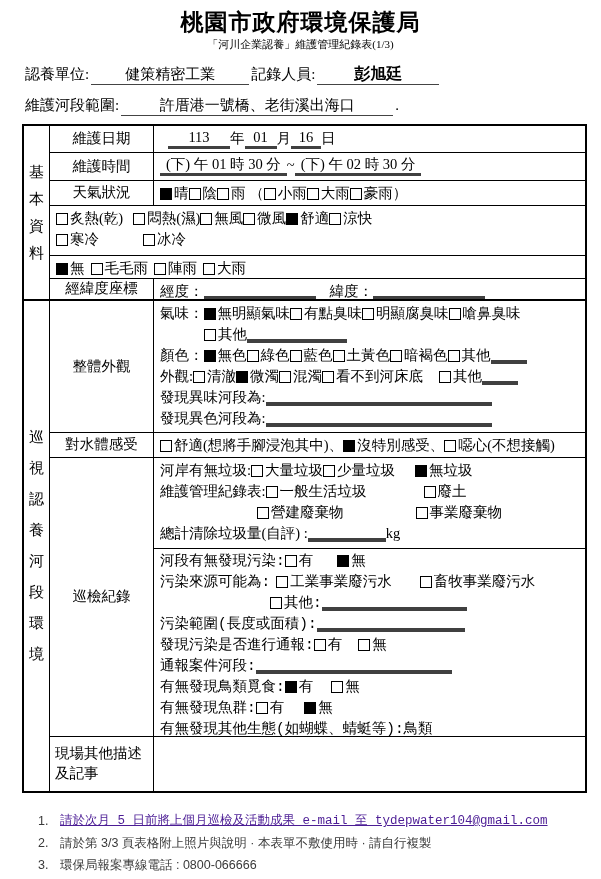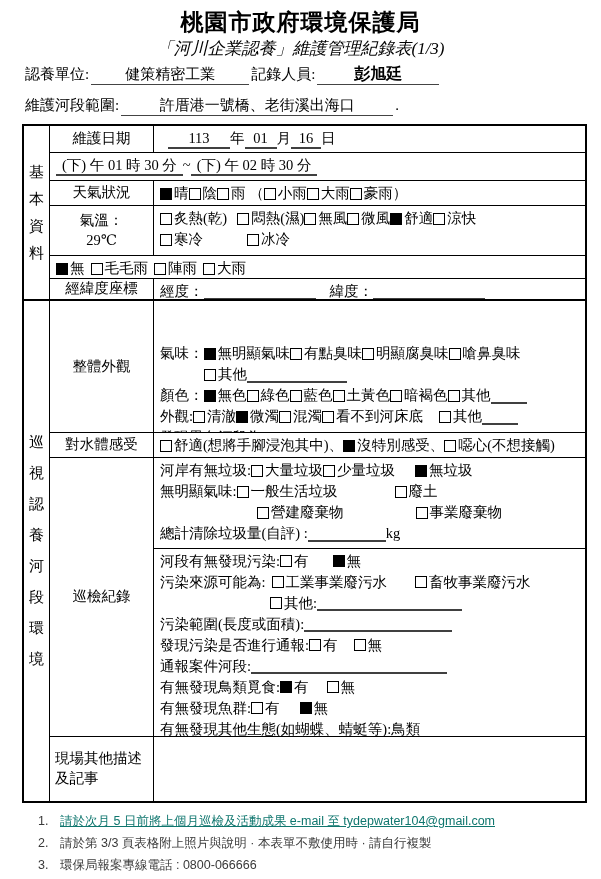--- a/index.html
+++ b/index.html
@@ -2,21 +2,21 @@
 <html><head>
 <meta charset="utf-8">
 <style>
   * { box-sizing: border-box; margin: 0; padding: 0; }
   html,body { width: 601px; height: 879px; background: #ffffff; color: #000;
     font-family: "Liberation Serif", "DejaVu Serif", serif; overflow: hidden; }
   .abs { position: absolute; }
 
   .page-title { left: 0; top: 7px; width: 601px; text-align: center;
     font-size: 23px; font-weight: bold; letter-spacing: 1px; }
-  .page-subtitle { left: 0; top: 37px; width: 601px; text-align: center; font-size: 17px; font-style: italic; }
+  .page-subtitle { left: 0; top: 37px; width: 601px; text-align: center; font-size: 11px; }
 
   .hline { left: 25px; font-size: 15px; white-space: nowrap; }
   .hline .t { display: inline-block; vertical-align: bottom; line-height: 21px; }
   .hline .fill { margin: 0 2px; }
 
   .fill { display: inline-block; border-bottom: 1px solid #444; text-align: center;
     min-height: 18px; padding: 0 6px; vertical-align: bottom; line-height: 20px; }
   .fill.boldfill { font-family: "Liberation Sans", "DejaVu Sans", sans-serif;
     font-weight: bold; font-size: 16px; }
 
@@ -32,32 +32,32 @@
     align-items: center; justify-content: center; font-size: 15px; line-height: 1; }
   .gbody { flex: 1; display: flex; flex-direction: column; }
   .row { display: flex; width: 100%; }
   .row + .row { border-top: 1px solid #000; }
   .rlabel { width: 104px; border-right: 1px solid #000; display: flex; flex-direction: column;
     align-items: center; justify-content: center; font-size: 14.5px; text-align: center;
     line-height: 1.35; padding: 0 5px; flex: none; }
   .rlabel.left { align-items: flex-start; text-align: left; }
   .rcontent { flex: 1; display: flex; flex-direction: column; overflow: hidden; }
   .block { padding: 2px 2px 0 6px; overflow: hidden; }
-  .block + .block { border-top: 1px solid #000; }
+  .block + .block { border-top: 1px solid #000; font-family: Liberation Mono, monospace; }
   .cline { height: 21px; line-height: 21px; white-space: nowrap; font-size: 14.5px;
     display: flex; align-items: center; overflow: hidden; }
   .cline .t { line-height: 21px; }
-  .cline .fill { border-bottom: 2px solid #404040; line-height: 18px; min-height: 16px; }
+  .cline .fill { border-bottom: 4px solid #404040; line-height: 18px; min-height: 16px; }
 
   #footnotes { left: 38px; top: 813px; width: 545px;
     font-family: "Liberation Sans", "DejaVu Sans", sans-serif;
     font-size: 12.5px; color: #3a3a3a; }
   .fnote { display: flex; margin-bottom: 6px; line-height: 16px; }
   .fnum { width: 22px; flex: none; }
-  .ftext.link { color: #0f766e; text-decoration: underline; }
+  .ftext.link { color: #4c1d95; text-decoration: underline; font-family: Liberation Mono, monospace; }
 </style>
 </head>
 <body>
 
 <div class="abs page-title">桃園市政府環境保護局</div>
 <div class="abs page-subtitle">「河川企業認養」維護管理紀錄表(1/3)</div>
 
 <div class="abs hline" style="top:64px;text-decoration:underline;" id="hline1"><span class="t">認養單位:</span><span class="fill" style="min-width: 158px;">健策精密工業</span><span class="t"> 記錄人員:</span><span class="fill boldfill" style="min-width: 122px;">彭旭廷</span></div>
 <div class="abs hline" style="top:95px;" id="hline2"><span class="t">維護河段範圍:</span><span class="fill" style="min-width: 272px;">許厝港一號橋、老街溪出海口</span><span class="t"> .</span></div>
 
@@ -82,20 +82,23 @@
                 <span class="t"> 年 </span>
                 <span class="fill" style="min-width: 32px;">01</span>
                 <span class="t"> 月 </span>
                 <span class="fill" style="min-width: 30px;">16</span>
                 <span class="t"> 日</span>
               </div>
             </div>
           </div>
         </div>
         <div class="row" style="height: 28px;">
+          <div class="rlabel">
+            <span>維護時間</span>
+          </div>
           <div class="rcontent">
             <div class="block" style="height: 28px;">
               <div class="cline">
                 <span class="fill">(下) 午 01 時 30 分</span>
                 <span class="t"> ~ </span>
                 <span class="fill">(下) 午 02 時 30 分</span>
               </div>
             </div>
           </div>
         </div>
@@ -116,24 +119,20 @@
                 <span class="t"> 小雨 </span>
                 <span class="cb"></span>
                 <span class="t"> 大雨 </span>
                 <span class="cb"></span>
                 <span class="t"> 豪雨）</span>
               </div>
             </div>
           </div>
         </div>
         <div class="row" style="height: 50px;">
-          <div class="rlabel">
-            <span>氣溫：</span>
-            <span>29℃</span>
-          </div>
           <div class="rcontent">
             <div class="block" style="height: 50px;">
               <div class="cline">
                 <span class="cb"></span>
                 <span class="t">炙熱(乾)</span>
                 <span class="sp" style="width: 10px;"></span>
                 <span class="cb"></span>
                 <span class="t">悶熱(濕) </span>
                 <span class="cb"></span>
                 <span class="t">無風 </span>
@@ -201,21 +200,21 @@
         <span>段</span>
         <span>環</span>
         <span>境</span>
       </div>
       <div class="gbody">
         <div class="row" style="height: 131px;">
           <div class="rlabel">
             <span>整體外觀</span>
           </div>
           <div class="rcontent">
-            <div class="block" style="height: 131px; margin-top: 40px;">
+            <div class="block" style="height: 131px;">
               <div class="cline">
                 <span class="t">氣味：</span>
                 <span class="cb on"></span>
                 <span class="t">無明顯氣味 </span>
                 <span class="cb"></span>
                 <span class="t">有點臭味 </span>
                 <span class="cb"></span>
                 <span class="t">明顯腐臭味 </span>
                 <span class="cb"></span>
                 <span class="t">嗆鼻臭味</span>
@@ -251,20 +250,24 @@
                 <span class="cb"></span>
                 <span class="t">混濁</span>
                 <span class="cb"></span>
                 <span class="t">看不到河床底</span>
                 <span class="sp" style="width: 16px;"></span>
                 <span class="cb"></span>
                 <span class="t">其他</span>
                 <span class="fill" style="min-width: 36px;"></span>
               </div>
               <div class="cline">
+                <span class="t">發現異味河段為:</span>
+                <span class="fill" style="min-width: 226px;"></span>
+              </div>
+              <div class="cline">
                 <span class="t">發現異色河段為: </span>
                 <span class="fill" style="min-width: 226px;"></span>
               </div>
             </div>
           </div>
         </div>
         <div class="row" style="height: 25px;">
           <div class="rlabel">
             <span>對水體感受</span>
           </div>
@@ -291,21 +294,21 @@
                 <span class="t">河岸有無垃圾: </span>
                 <span class="cb"></span>
                 <span class="t">大量垃圾 </span>
                 <span class="cb"></span>
                 <span class="t">少量垃圾</span>
                 <span class="sp" style="width: 20px;"></span>
                 <span class="cb on"></span>
                 <span class="t">無垃圾</span>
               </div>
               <div class="cline">
-                <span class="t">無明顯氣味: </span>
+                <span class="t">維護管理紀錄表: </span>
                 <span class="cb"></span>
                 <span class="t">一般生活垃圾</span>
                 <span class="sp" style="width: 57px;"></span>
                 <span class="cb"></span>
                 <span class="t">廢土</span>
               </div>
               <div class="cline">
                 <span class="sp" style="width: 97px;"></span>
                 <span class="cb"></span>
                 <span class="t">營建廢棄物</span>
@@ -374,21 +377,21 @@
                 <span class="sp" style="width: 20px;"></span>
                 <span class="cb on"></span>
                 <span class="t">無</span>
               </div>
               <div class="cline">
                 <span class="t">有無發現其他生態(如蝴蝶、蜻蜓等):鳥類</span>
               </div>
             </div>
           </div>
         </div>
-        <div class="row" style="height: 65px;">
+        <div class="row" style="height: 55px;">
           <div class="rlabel left">
             <span>現場其他描述及記事</span>
           </div>
           <div class="rcontent">
             <div class="block" style="height: 65px;"></div>
           </div>
         </div>
       </div>
     </div>
   </div>

